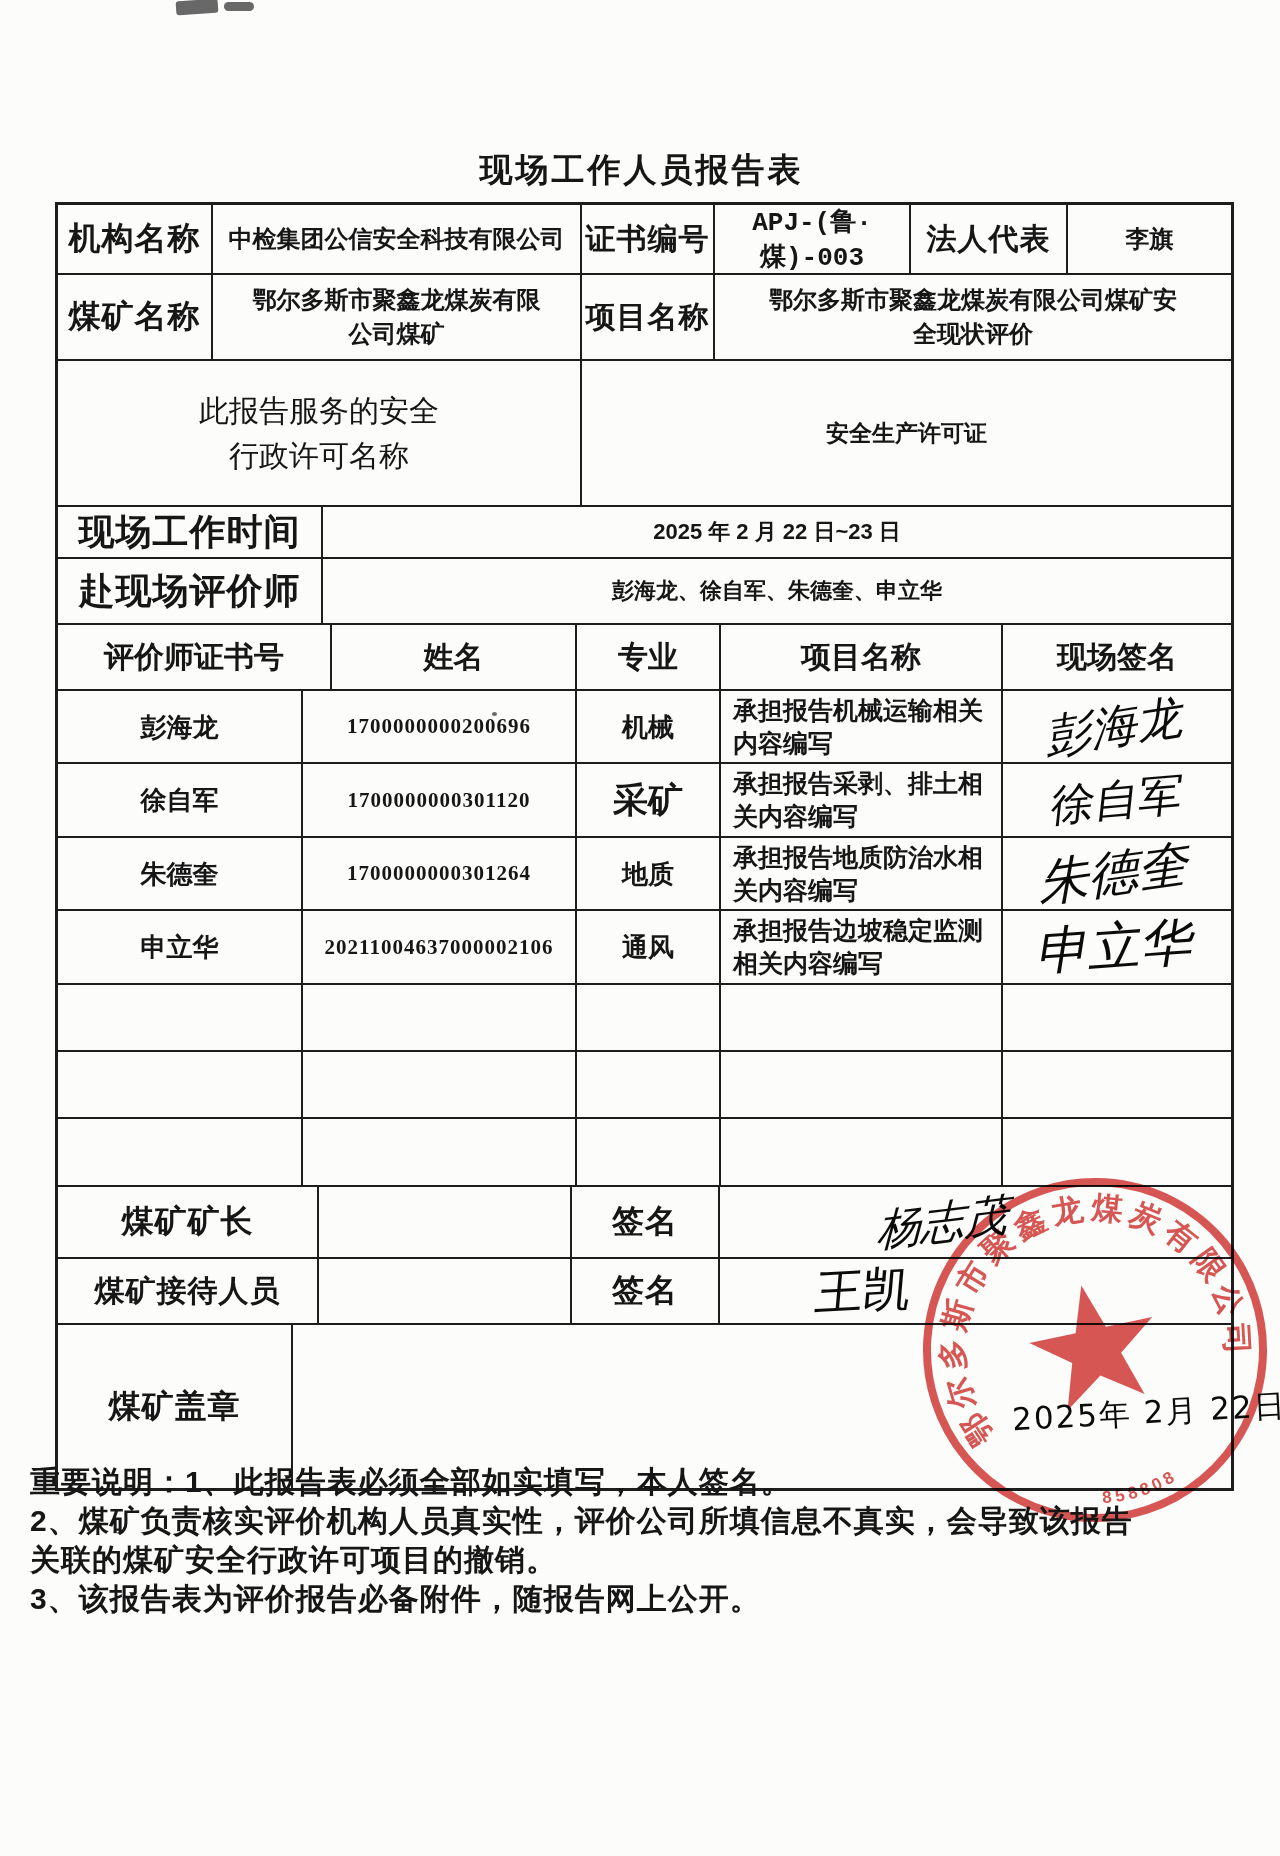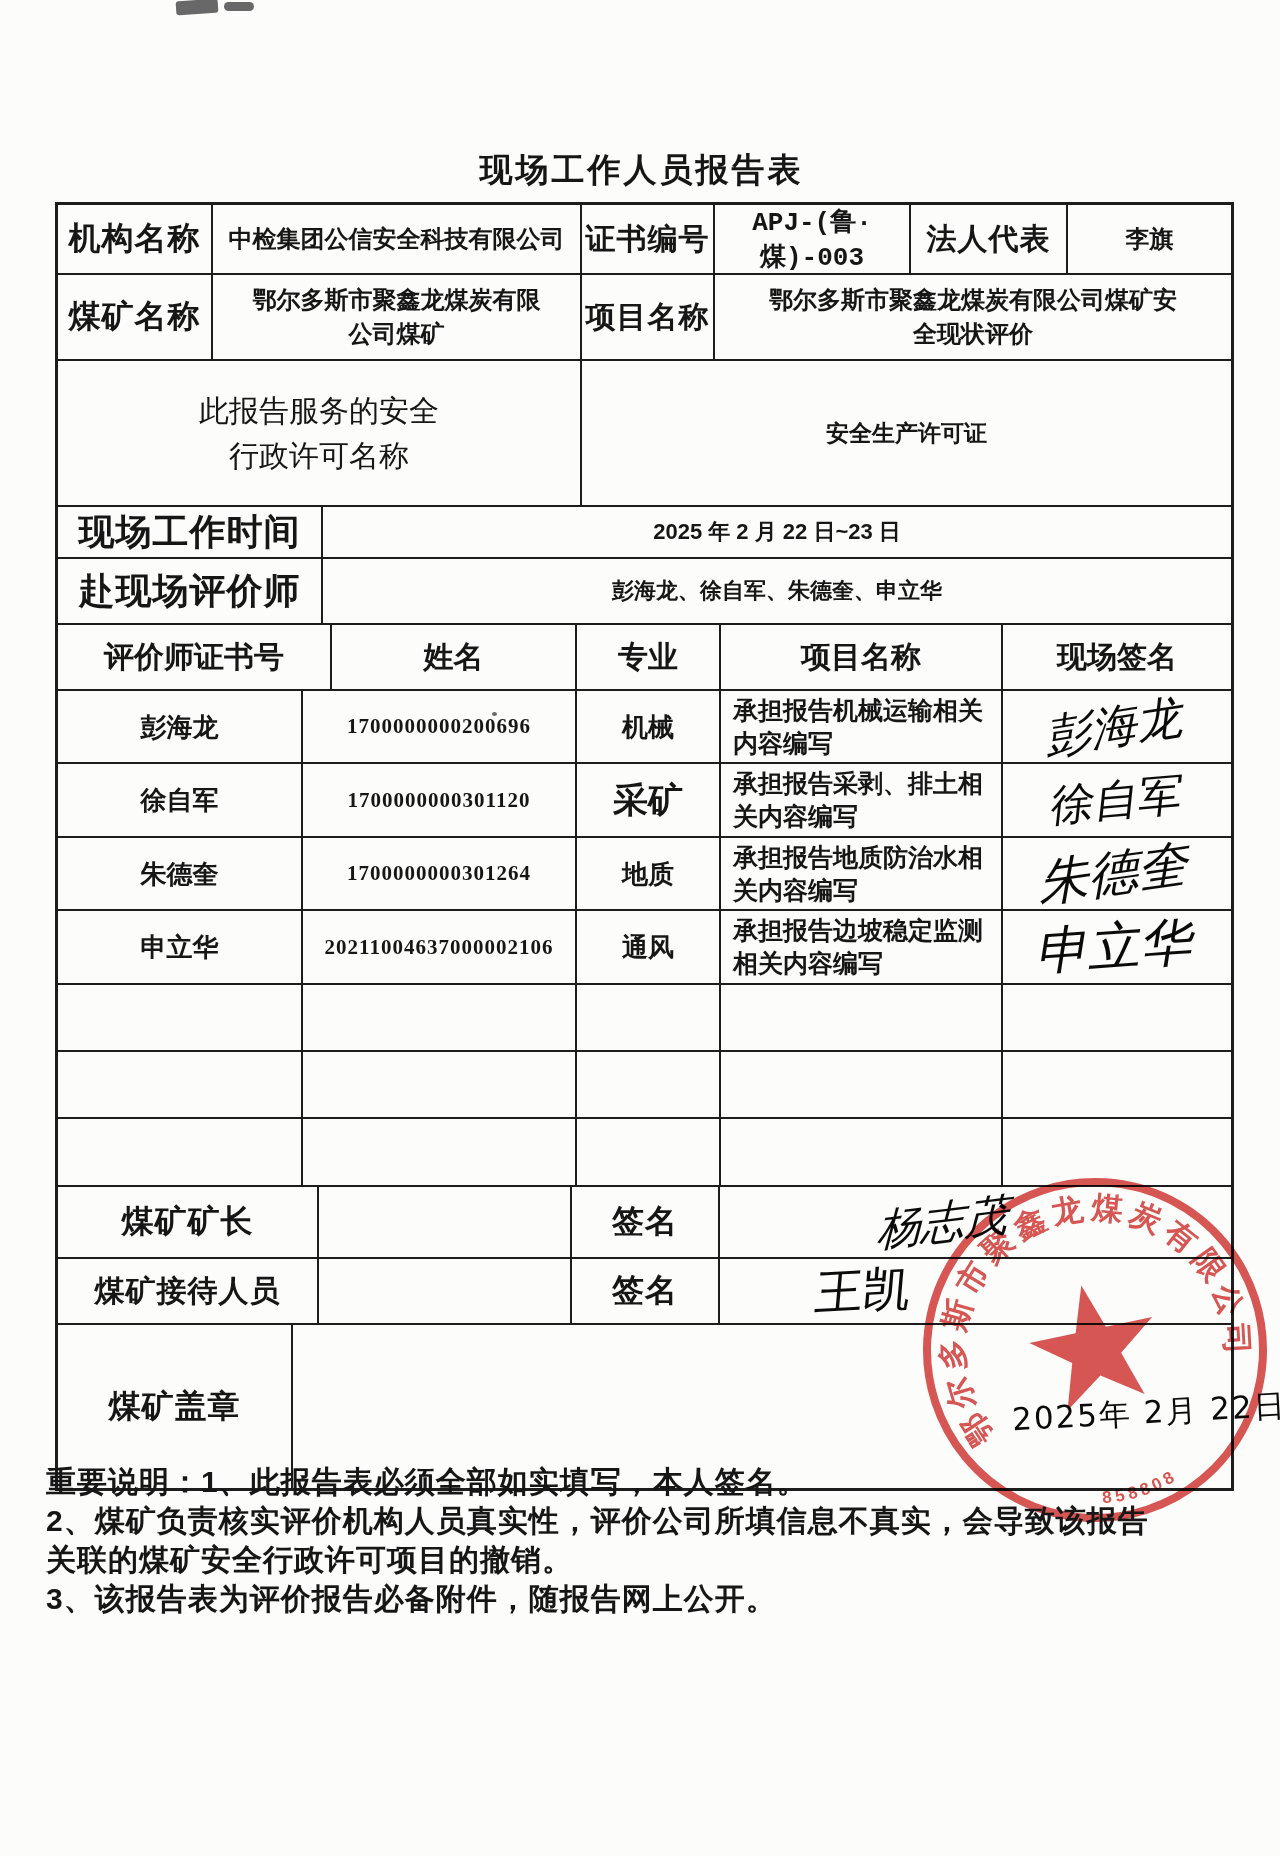--- a/index.html
+++ b/index.html
@@ -26,21 +26,21 @@
   .wrap-420{max-width:430px;display:inline-block;}
   .shift-left{}
   .handsign{font-family:"DejaVu Sans",sans-serif;font-weight:500;color:#0b0b0b;display:inline-block;white-space:nowrap;}
   .sig-a{font-size:46px;transform:rotate(-9deg) skewX(-16deg);}
   .sig-b{font-size:44px;transform:rotate(-5deg) skewX(-11deg);}
   .sig-c{font-size:50px;transform:rotate(-8deg) skewX(-18deg);}
   .sig-d{font-size:52px;transform:rotate(-4deg) skewX(-13deg);}
   .sig-chief{font-size:44px;transform:rotate(-7deg) skewX(-22deg);}
   .sig-recept{font-size:48px;transform:rotate(-3deg) skewX(-8deg);}
   .sig-cell{justify-content:flex-start;}
-  .notes{position:absolute;left:46px;top:1462px;width:1224px;font-size:30px;font-weight:700;
+  .notes{position:absolute;left:30px;top:1462px;width:1224px;font-size:30px;font-weight:700;
          line-height:39px;letter-spacing:1px;}
   .notes p{margin:0;}
   .ind1{margin-left:30px;}
   .ind2{margin-left:65px;}
   .stamp-svg{position:absolute;left:905px;top:1160px;width:380px;height:380px;
              opacity:.88;mix-blend-mode:multiply;pointer-events:none;}
   .stamp-date{position:absolute;left:1012px;top:1392px;font-size:31px;font-weight:500;
               color:#0b0b0b;letter-spacing:2px;transform:rotate(-3deg);white-space:nowrap;
               font-family:"DejaVu Sans",sans-serif;}
   .smudge{position:absolute;background:#4d4d4d;border-radius:3px;opacity:.85;}

